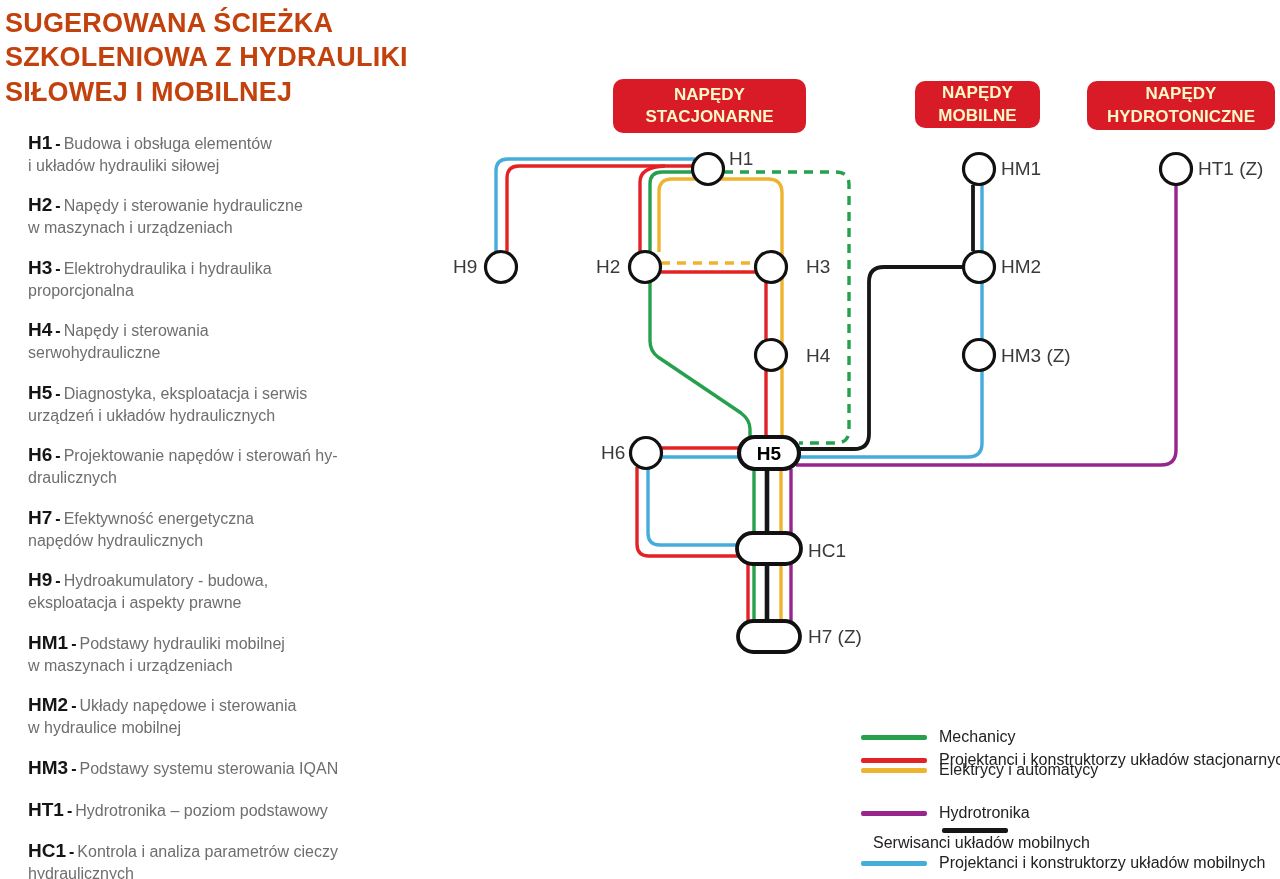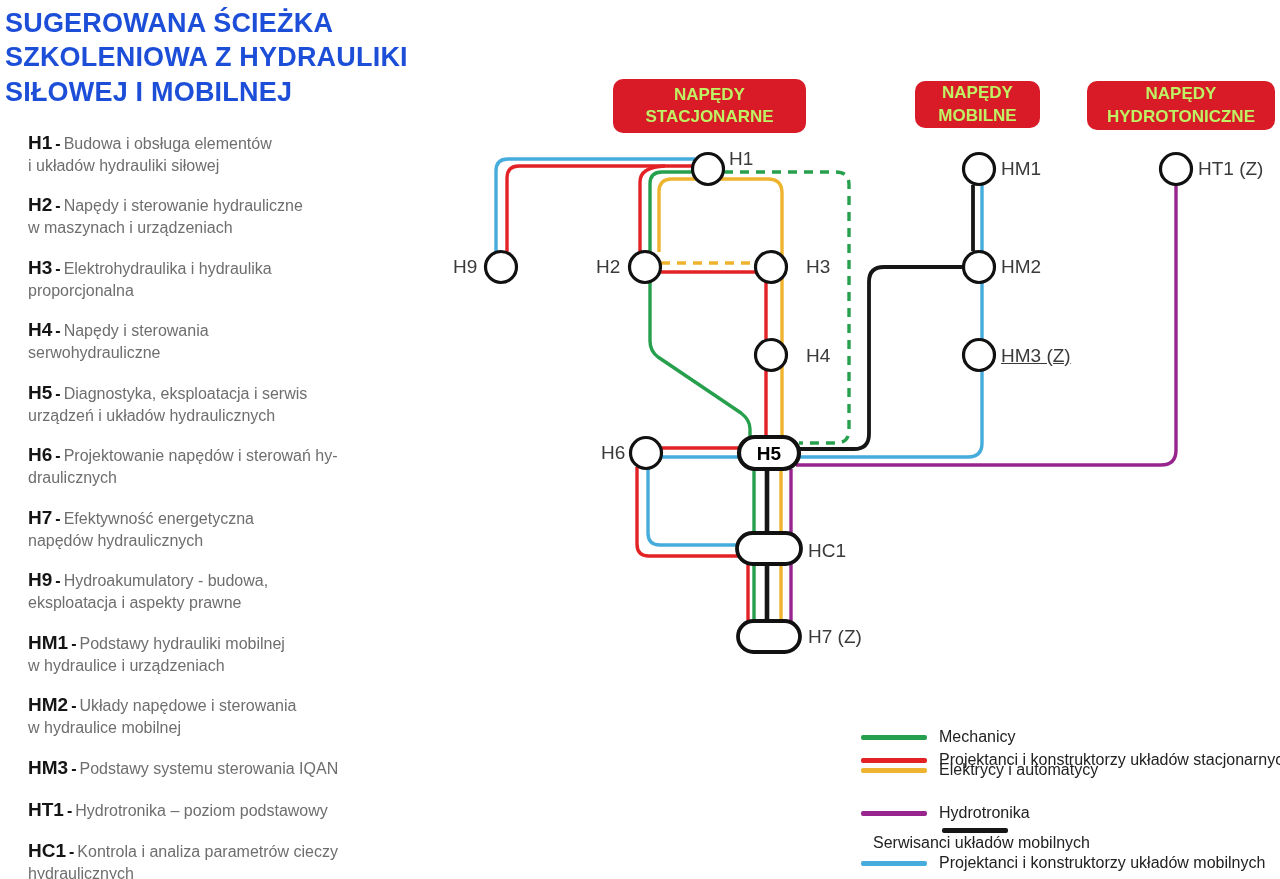--- a/index.html
+++ b/index.html
@@ -1,27 +1,27 @@
 <!DOCTYPE html>
 <html><head>
 <meta charset="utf-8">
 <style>
   html,body{margin:0;padding:0;background:#fff;}
   #stage{position:relative;width:1280px;height:879px;background:#fff;overflow:hidden;
          font-family:"Liberation Sans", sans-serif;}
   
   #title{position:absolute;left:5px;top:6px;width:420px;font-size:27px;line-height:1.27;
-         font-weight:bold;color:#1d4ed8;white-space:pre-line;letter-spacing:.2px;}
+         font-weight:bold;color:#c2410c;white-space:pre-line;letter-spacing:.2px;}
   #course-list{position:absolute;left:28px;top:131px;width:335px;}
   .course{margin-bottom:17px;font-size:16px;line-height:1.3;color:#6e6e6e;}
   .course .code{font-size:19px;font-weight:bold;color:#151515;}
   .course .sep{font-weight:bold;color:#151515;padding:0 3px;}
   .course .desc{white-space:pre-line;}
   
-  .badge{position:absolute;color:#bef264;font-weight:bold;font-size:17px;line-height:1.3;
+  .badge{position:absolute;color:#fef9c3;font-weight:bold;font-size:17px;line-height:1.3;
          text-align:center;white-space:pre-line;border-radius:10px;
          display:flex;align-items:center;justify-content:center;}
   #badge-stacjonarne{left:613px;top:79px;width:193px;height:54px;}
   #badge-mobilne{left:915px;top:81px;width:125px;height:47px;}
   #badge-hydrotoniczne{left:1087px;top:81px;width:188px;height:49px;}
   
   #diagram-svg{position:absolute;left:0;top:0;}
   .node-label{position:absolute;font-size:19px;color:#3a3a3a;white-space:nowrap;}
   #label-h5{position:absolute;left:739px;top:443px;width:60px;text-align:center;
             font-size:19px;font-weight:bold;color:#000;}
@@ -50,21 +50,21 @@
 serwohydrauliczne</span></div>
     <div class="course"><span class="code">H5</span><span class="sep">-</span><span class="desc">Diagnostyka, eksploatacja i serwis
 urządzeń i układów hydraulicznych</span></div>
     <div class="course"><span class="code">H6</span><span class="sep">-</span><span class="desc">Projektowanie napędów i sterowań hy-
 draulicznych</span></div>
     <div class="course"><span class="code">H7</span><span class="sep">-</span><span class="desc">Efektywność energetyczna
 napędów hydraulicznych</span></div>
     <div class="course"><span class="code">H9</span><span class="sep">-</span><span class="desc">Hydroakumulatory - budowa,
 eksploatacja i aspekty prawne</span></div>
     <div class="course"><span class="code">HM1</span><span class="sep">-</span><span class="desc">Podstawy hydrauliki mobilnej
-w hydraulice i urządzeniach</span></div>
+w maszynach i urządzeniach</span></div>
     <div class="course"><span class="code">HM2</span><span class="sep">-</span><span class="desc">Układy napędowe i sterowania
 w hydraulice mobilnej</span></div>
     <div class="course"><span class="code">HM3</span><span class="sep">-</span><span class="desc">Podstawy systemu sterowania IQAN</span></div>
     <div class="course"><span class="code">HT1</span><span class="sep">-</span><span class="desc">Hydrotronika – poziom podstawowy</span></div>
     <div class="course"><span class="code">HC1</span><span class="sep">-</span><span class="desc">Kontrola i analiza parametrów cieczy
 hydraulicznych</span></div>
 
   </div>
 
   <div class="badge" id="badge-stacjonarne" style="background: rgb(217, 27, 40);">NAPĘDY
@@ -129,21 +129,21 @@
   <div class="node-label" style="left:453px;top:256px;">H9</div>
   <div class="node-label" style="left:596px;top:256px;">H2</div>
   <div class="node-label" style="left:806px;top:256px;">H3</div>
   <div class="node-label" style="left:806px;top:345px;">H4</div>
   <div class="node-label" style="left:601px;top:442px;">H6</div>
   <div id="label-h5">H5</div>
   <div class="node-label" style="left:808px;top:540px;">HC1</div>
   <div class="node-label" style="left:808px;top:626px;">H7 (Z)</div>
   <div class="node-label" style="left:1001px;top:158px;">HM1</div>
   <div class="node-label" style="left:1001px;top:256px;">HM2</div>
-  <div class="node-label" style="left:1001px;top:345px;text-decoration:underline;">HM3 (Z)</div>
+  <div class="node-label" style="left:1001px;top:345px;">HM3 (Z)</div>
   <div class="node-label" style="left:1198px;top:158px;">HT1 (Z)</div>
 
   <div class="legend-row" style="top:727px;">
     <span class="chip" style="background: rgb(39, 160, 77);"></span>
     <span class="legend-label">Mechanicy</span>
   </div>
   <div class="legend-row" style="top:750px;">
     <span class="chip" style="background: rgb(227, 34, 38);"></span>
     <span class="legend-label">Projektanci i konstruktorzy układów stacjonarnych</span>
   </div>

